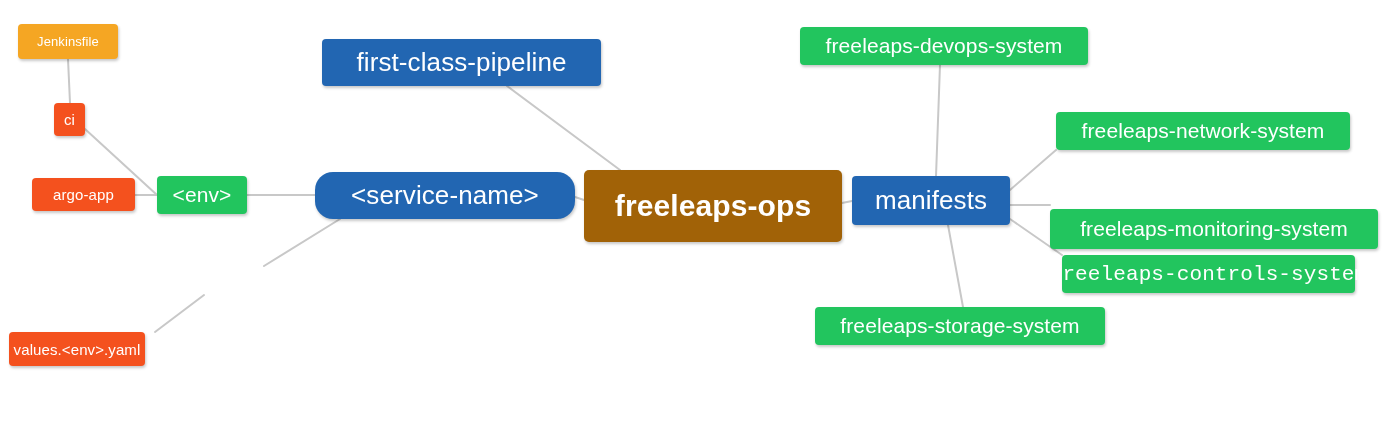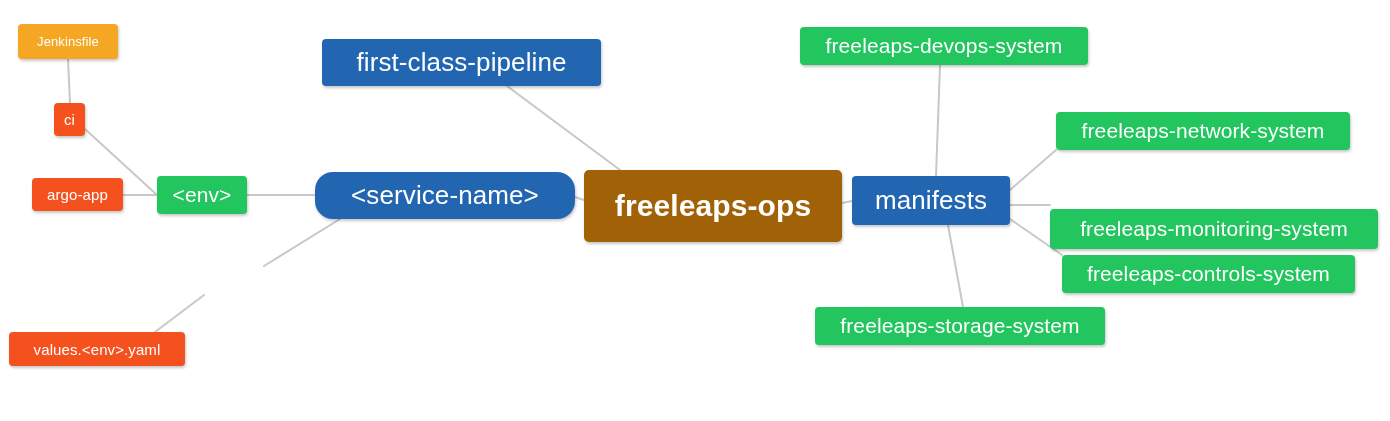--- a/index.html
+++ b/index.html
@@ -71,25 +71,25 @@
       <line x1="507" y1="86" x2="620" y2="170" stroke="#c8c8c8" stroke-width="2" stroke-linecap="round"></line>
       <line x1="842" y1="203" x2="852" y2="201" stroke="#c8c8c8" stroke-width="2" stroke-linecap="round"></line>
       <line x1="936" y1="176" x2="940" y2="65" stroke="#c8c8c8" stroke-width="2" stroke-linecap="round"></line>
       <line x1="1010" y1="190" x2="1056" y2="150" stroke="#c8c8c8" stroke-width="2" stroke-linecap="round"></line>
       <line x1="1010" y1="205" x2="1050" y2="205" stroke="#c8c8c8" stroke-width="2" stroke-linecap="round"></line>
       <line x1="1010" y1="219" x2="1062" y2="255" stroke="#c8c8c8" stroke-width="2" stroke-linecap="round"></line>
       <line x1="948" y1="225" x2="963" y2="307" stroke="#c8c8c8" stroke-width="2" stroke-linecap="round"></line>
     </svg>
 <div class="node node-orange size-xxs" style="left: 18px; top: 24px; width: 100px; height: 35px;">Jenkinsfile</div>
     <div class="node node-red size-xs" style="left: 54px; top: 103px; width: 31px; height: 33px;">ci</div>
-    <div class="node node-red size-xs" style="left: 32px; top: 178px; width: 91px; height: 33px;">argo-app</div>
+    <div class="node node-red size-xs" style="left: 32px; top: 178px; width: 103px; height: 33px;">argo-app</div>
     <div class="node node-green size-md" style="left: 157px; top: 176px; width: 90px; height: 38px;">&lt;env&gt;</div>
-    <div class="node node-red size-xs" style="left: 9px; top: 332px; width: 176px; height: 34px;">values.&lt;env&gt;.yaml</div>
+    <div class="node node-red size-xs" style="left: 9px; top: 332px; width: 136px; height: 34px;">values.&lt;env&gt;.yaml</div>
     <div class="node node-blue size-lg" style="left: 322px; top: 39px; width: 279px; height: 47px;">first-class-pipeline</div>
     <div class="node node-blue size-lg" style="left: 315px; top: 172px; width: 260px; height: 47px; border-radius: 18px;">&lt;service-name&gt;</div>
     <div class="node node-root size-xl" style="left: 584px; top: 170px; width: 258px; height: 72px;">freeleaps-ops</div>
     <div class="node node-blue size-lg" style="left: 852px; top: 176px; width: 158px; height: 49px;">manifests</div>
     <div class="node node-green size-md" style="left: 800px; top: 27px; width: 288px; height: 38px; text-align: right;">freeleaps-devops-system</div>
     <div class="node node-green size-md" style="left: 1056px; top: 112px; width: 294px; height: 38px;">freeleaps-network-system</div>
     <div class="node node-green size-md" style="left: 1050px; top: 186px; width: 328px; height: 40px; margin-top: 23px;">freeleaps-monitoring-system</div>
-    <div class="node node-green size-md" style="left: 1062px; top: 255px; width: 293px; height: 38px;">freeleaps-controls-system</div>
+    <div class="node node-green size-md" style="left: 1062px; top: 255px; width: 293px; height: 38px; font-family: Liberation Mono, monospace;">freeleaps-controls-system</div>
     <div class="node node-green size-md" style="left: 815px; top: 307px; width: 290px; height: 38px;">freeleaps-storage-system</div>
   </div>
 
 </body></html>

